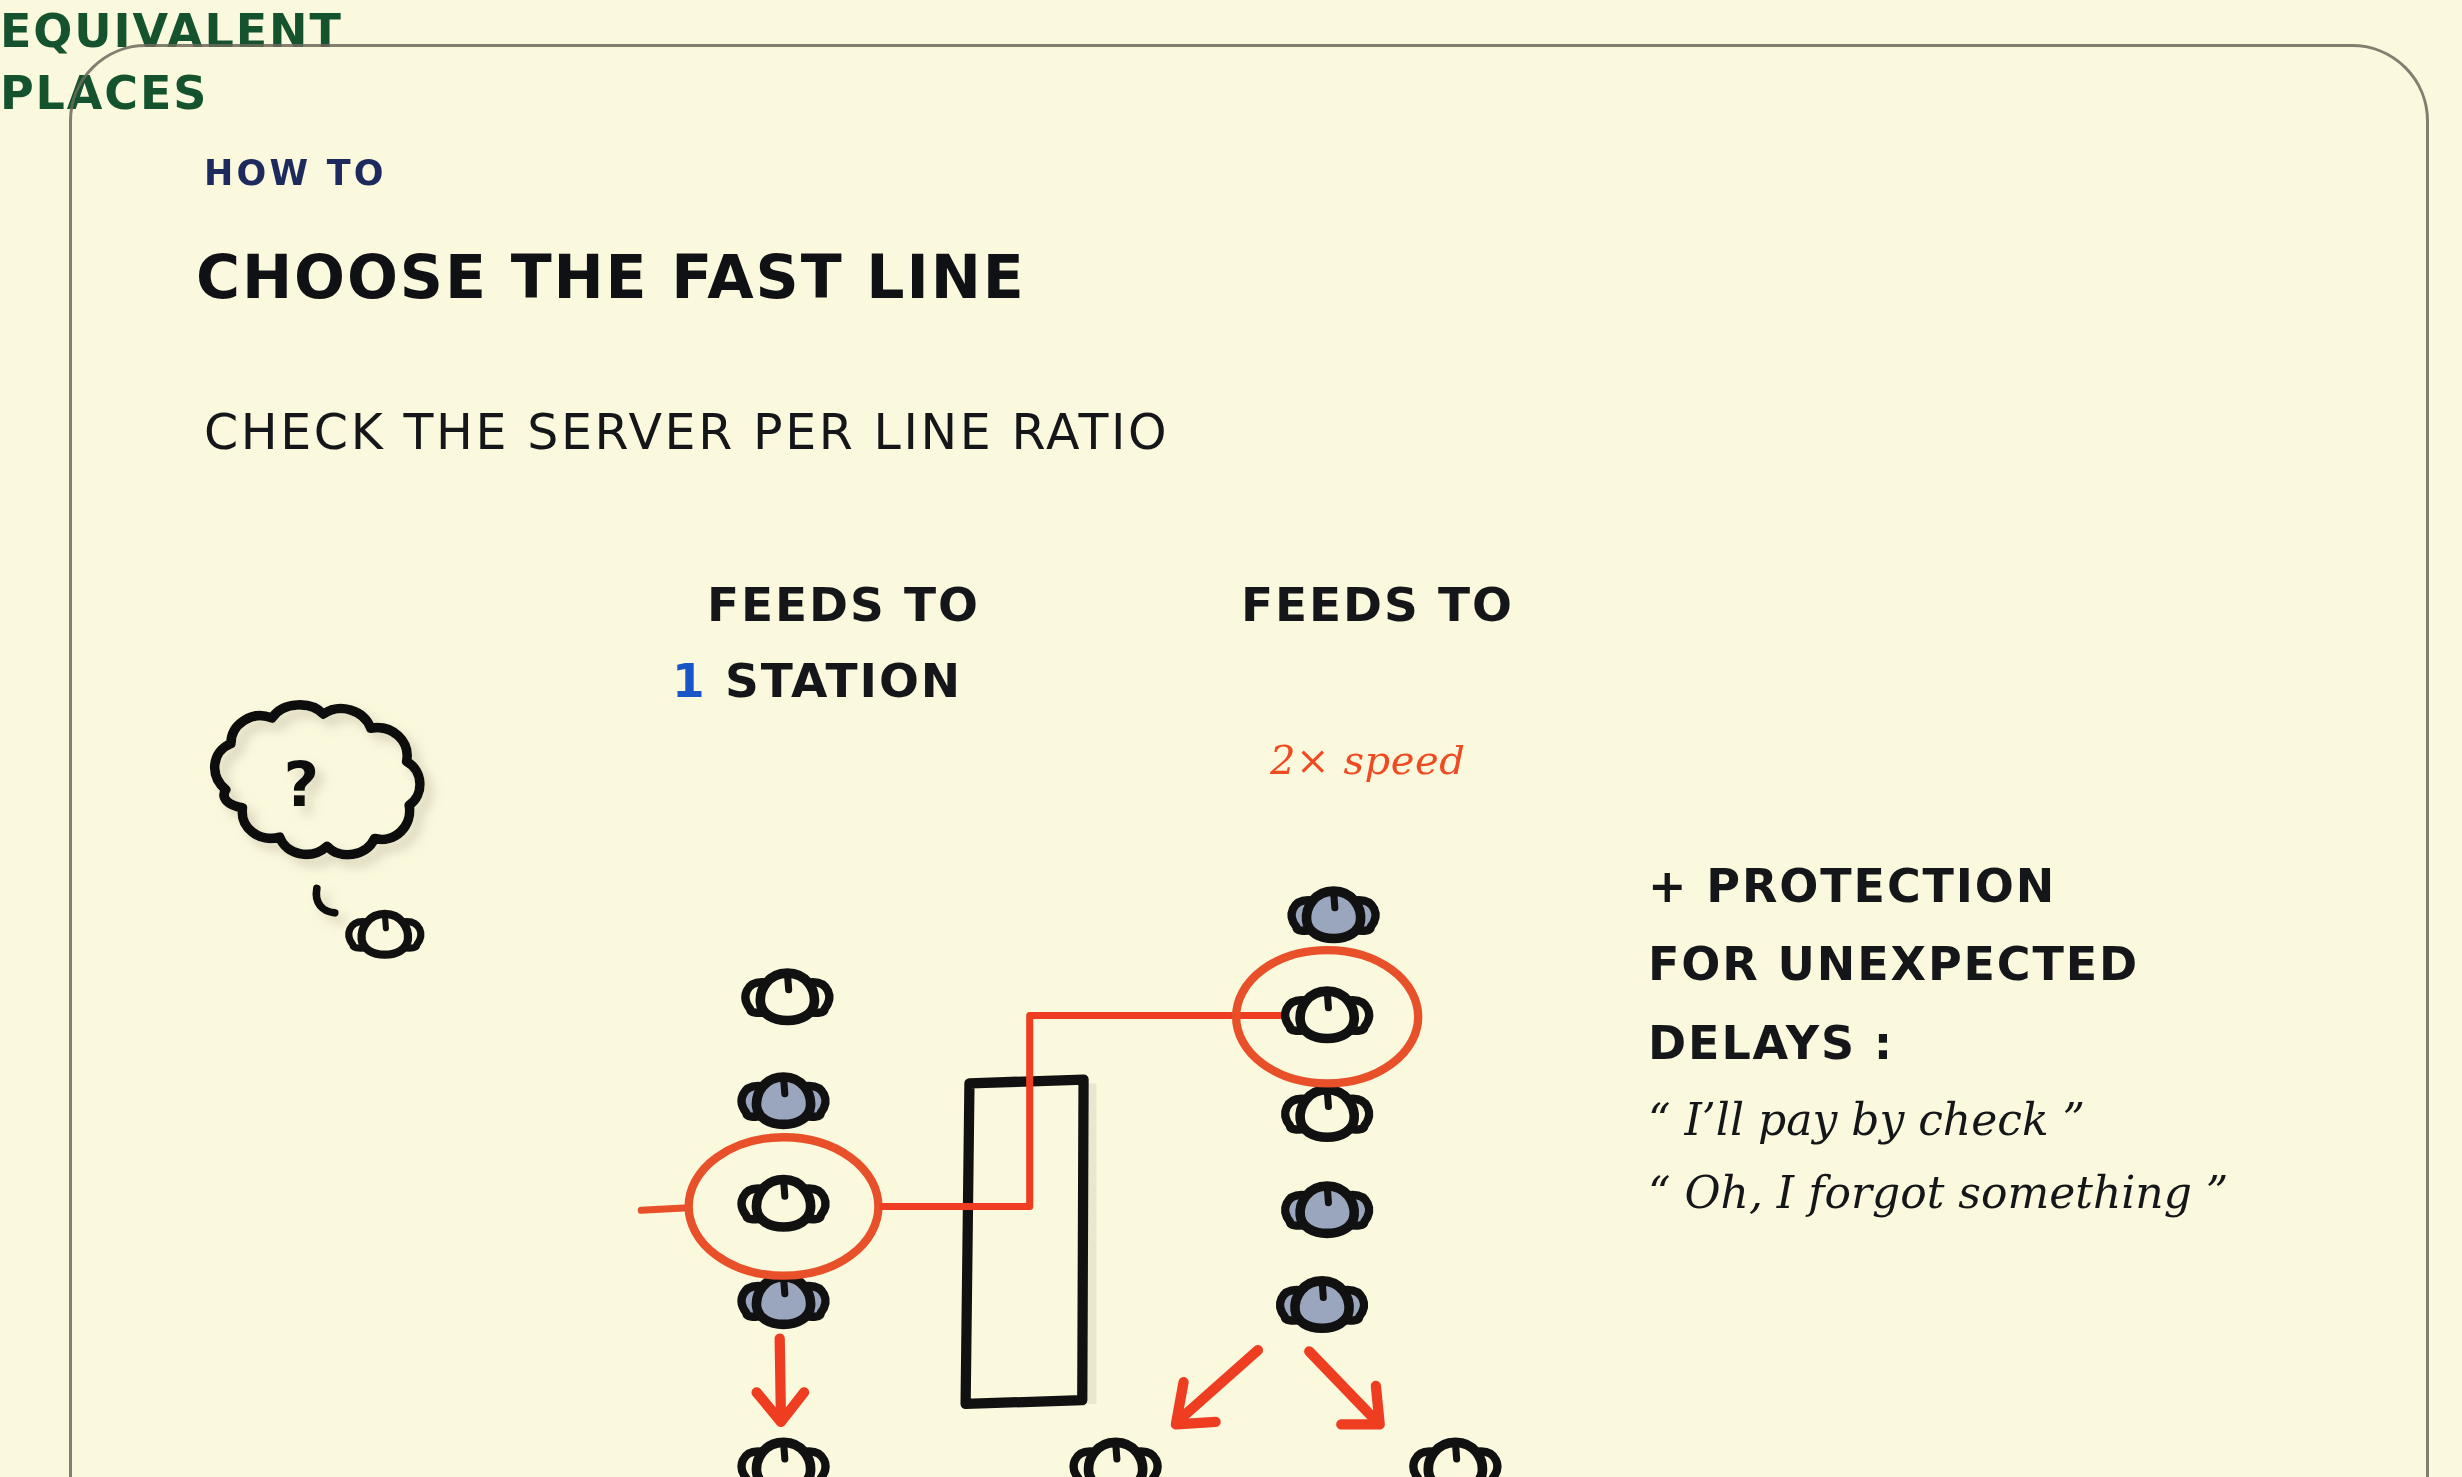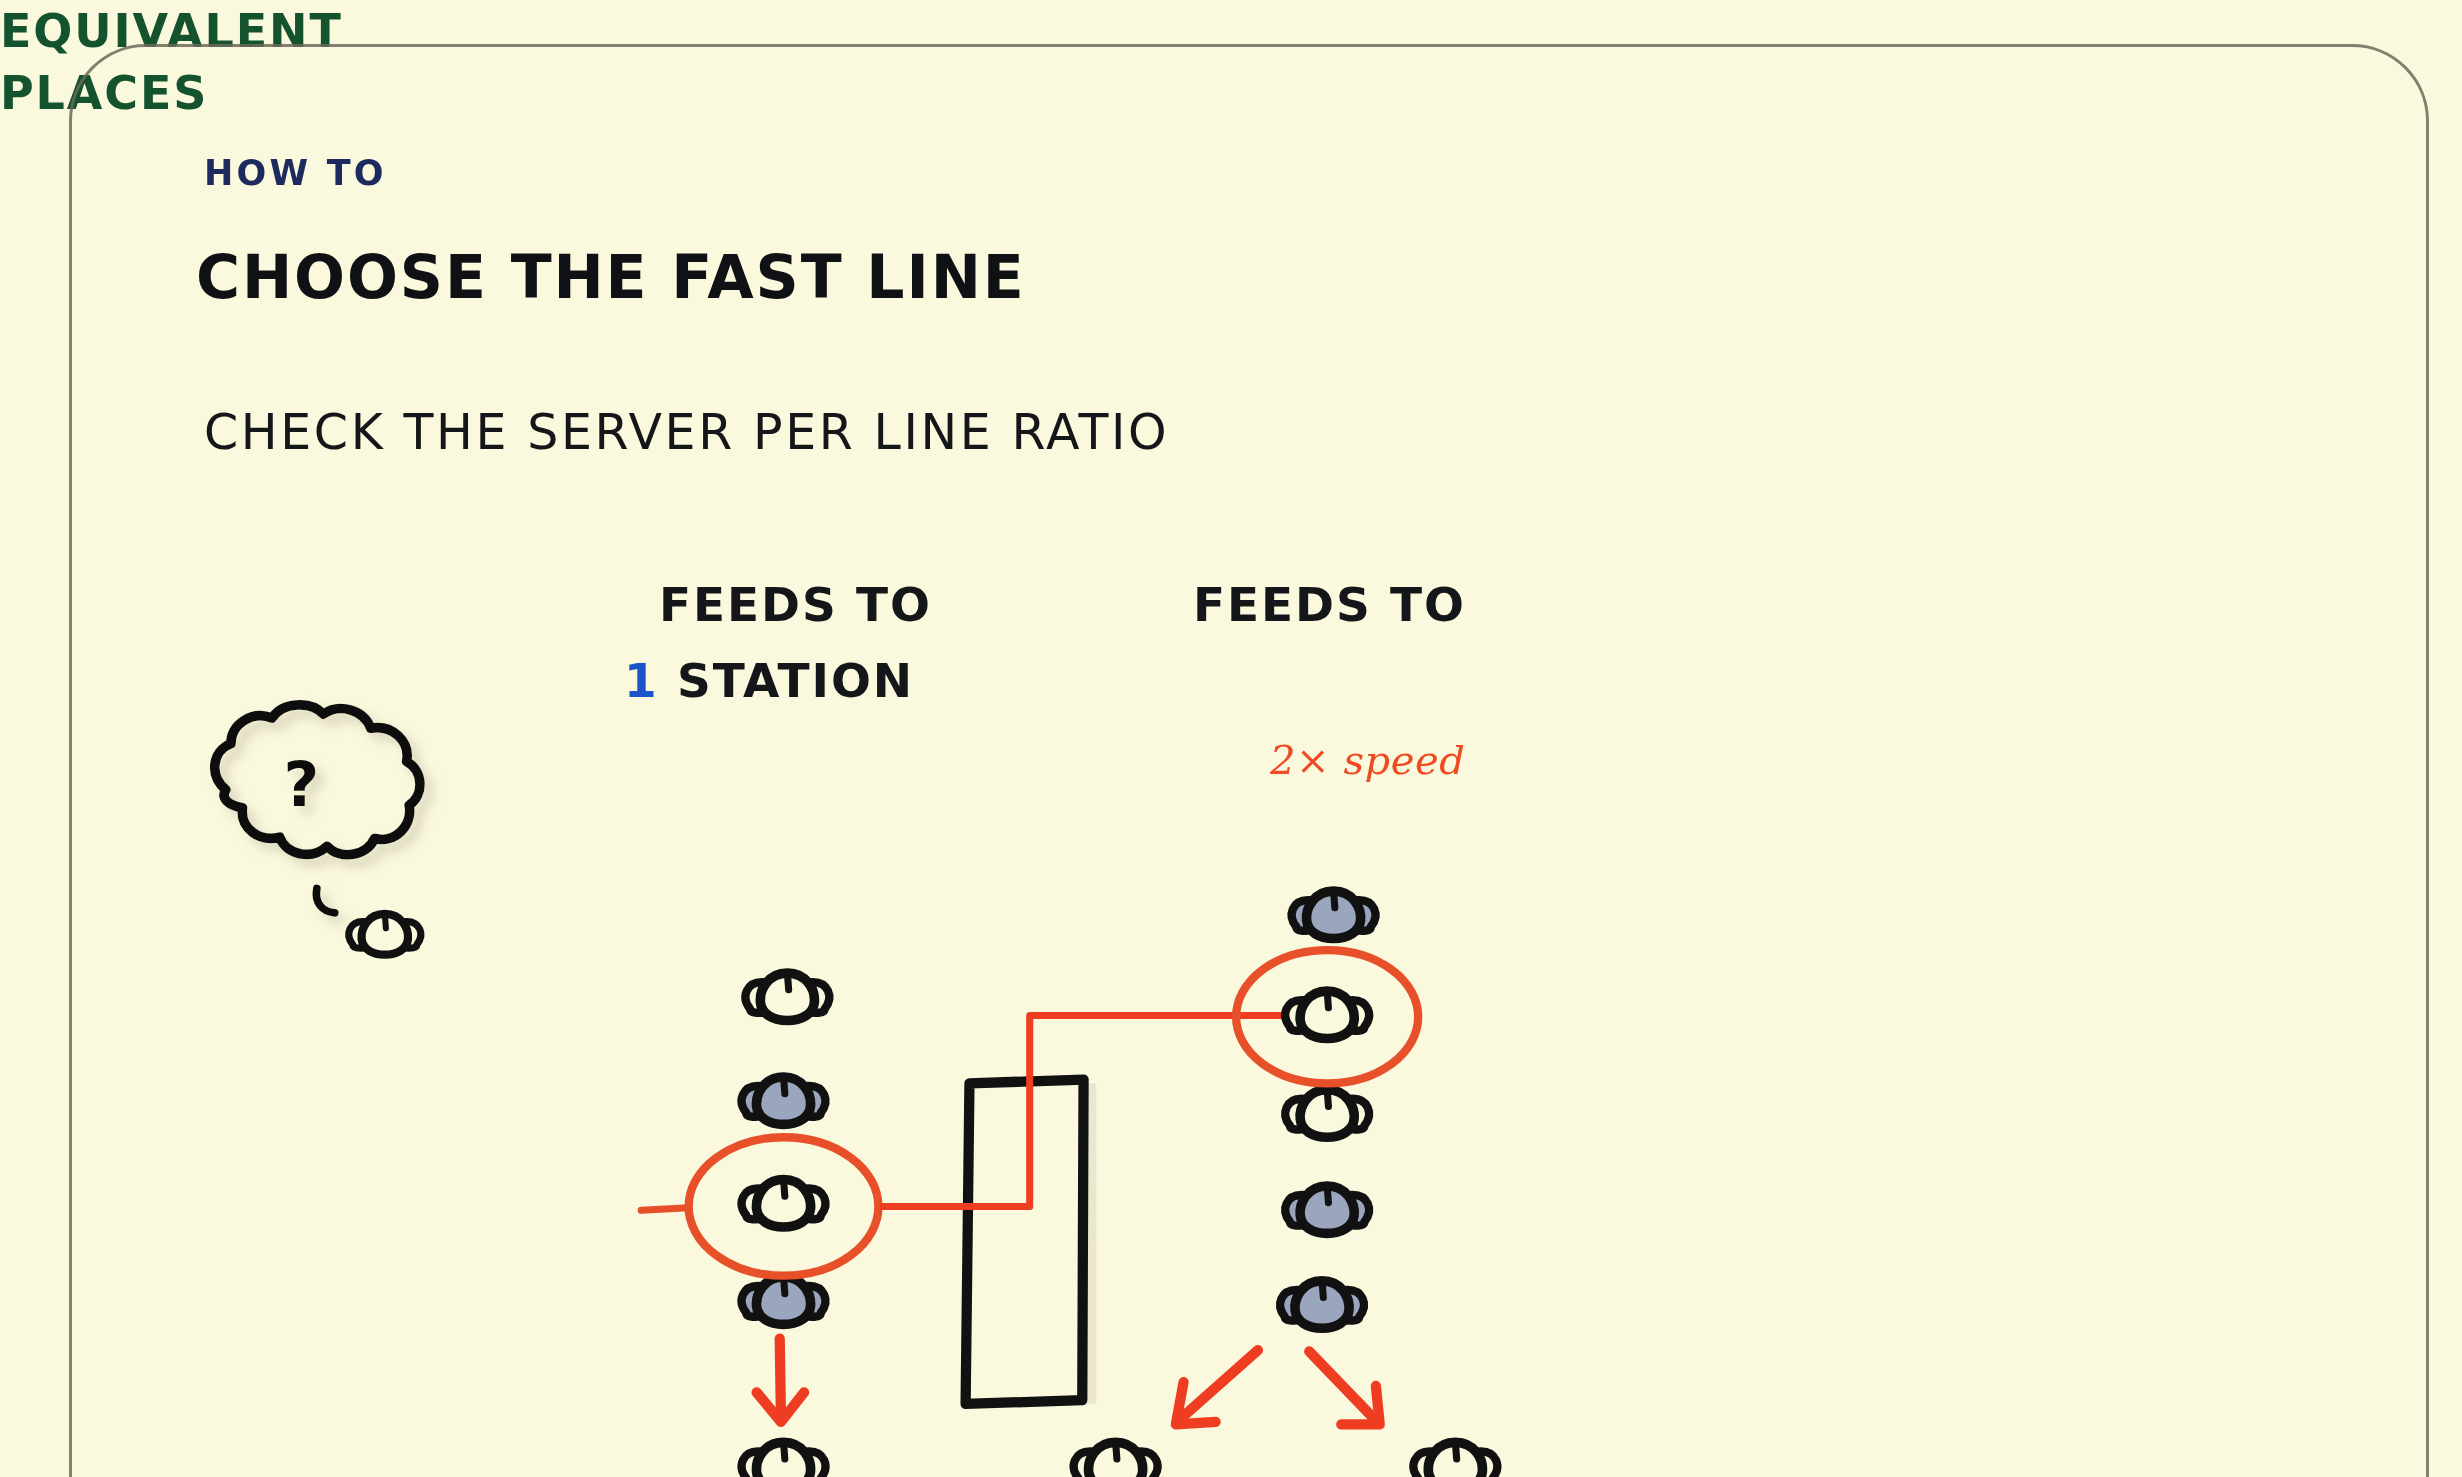--- a/index.html
+++ b/index.html
@@ -62,20 +62,21 @@
   }
 
   
   .col-head {
     position: absolute;
     white-space: nowrap;
     font-weight: 600;
     color: #151619;
     letter-spacing: 1.9px;
     font-size: 47px;
+    margin-left: 48px;
   }
   #col1-l1 { left: 659px; top: 577px; }
   #col1-l2 { left: 624px; top: 653px; }
   #col2-l1 { left: 1193px; top: 577px; }
   #col2-l2 { left: 1185px; top: 653px; }
   .numblue { color: #1a55c8; font-weight: 700; }
   #speed-note {
     left: 1270px; top: 737px;
     font-size: 40px;
     color: #ef4a21;
@@ -150,20 +151,27 @@
 
   <div class="col-head" id="col2-l1">FEEDS TO</div>
 
   <div class="hand" id="speed-note">2× speed</div>
 
   <div id="equiv">
     <div>EQUIVALENT</div>
     <div>PLACES</div>
   </div>
 
+  <div id="right-col">
+    <div class="rc-line">+ PROTECTION</div>
+    <div class="rc-line">FOR UNEXPECTED</div>
+    <div class="rc-line">DELAYS :</div>
+    <div class="rc-quote">“ I’ll pay by check ”</div>
+    <div class="rc-quote">“ Oh, I forgot something ”</div>
+  </div>
 
   <svg class="svglayer" viewBox="0 0 3840 2304">
     <defs>
       <filter id="softsh" x="-40%" y="-40%" width="200%" height="200%">
         <feDropShadow dx="16" dy="16" stdDeviation="12" flood-color="#b9b49a" flood-opacity="0.55"></feDropShadow>
       </filter>
       <filter id="tinysh" x="-50%" y="-50%" width="220%" height="220%">
         <feDropShadow dx="12" dy="12" stdDeviation="8" flood-color="#b9b49a" flood-opacity="0.5"></feDropShadow>
       </filter>
 

